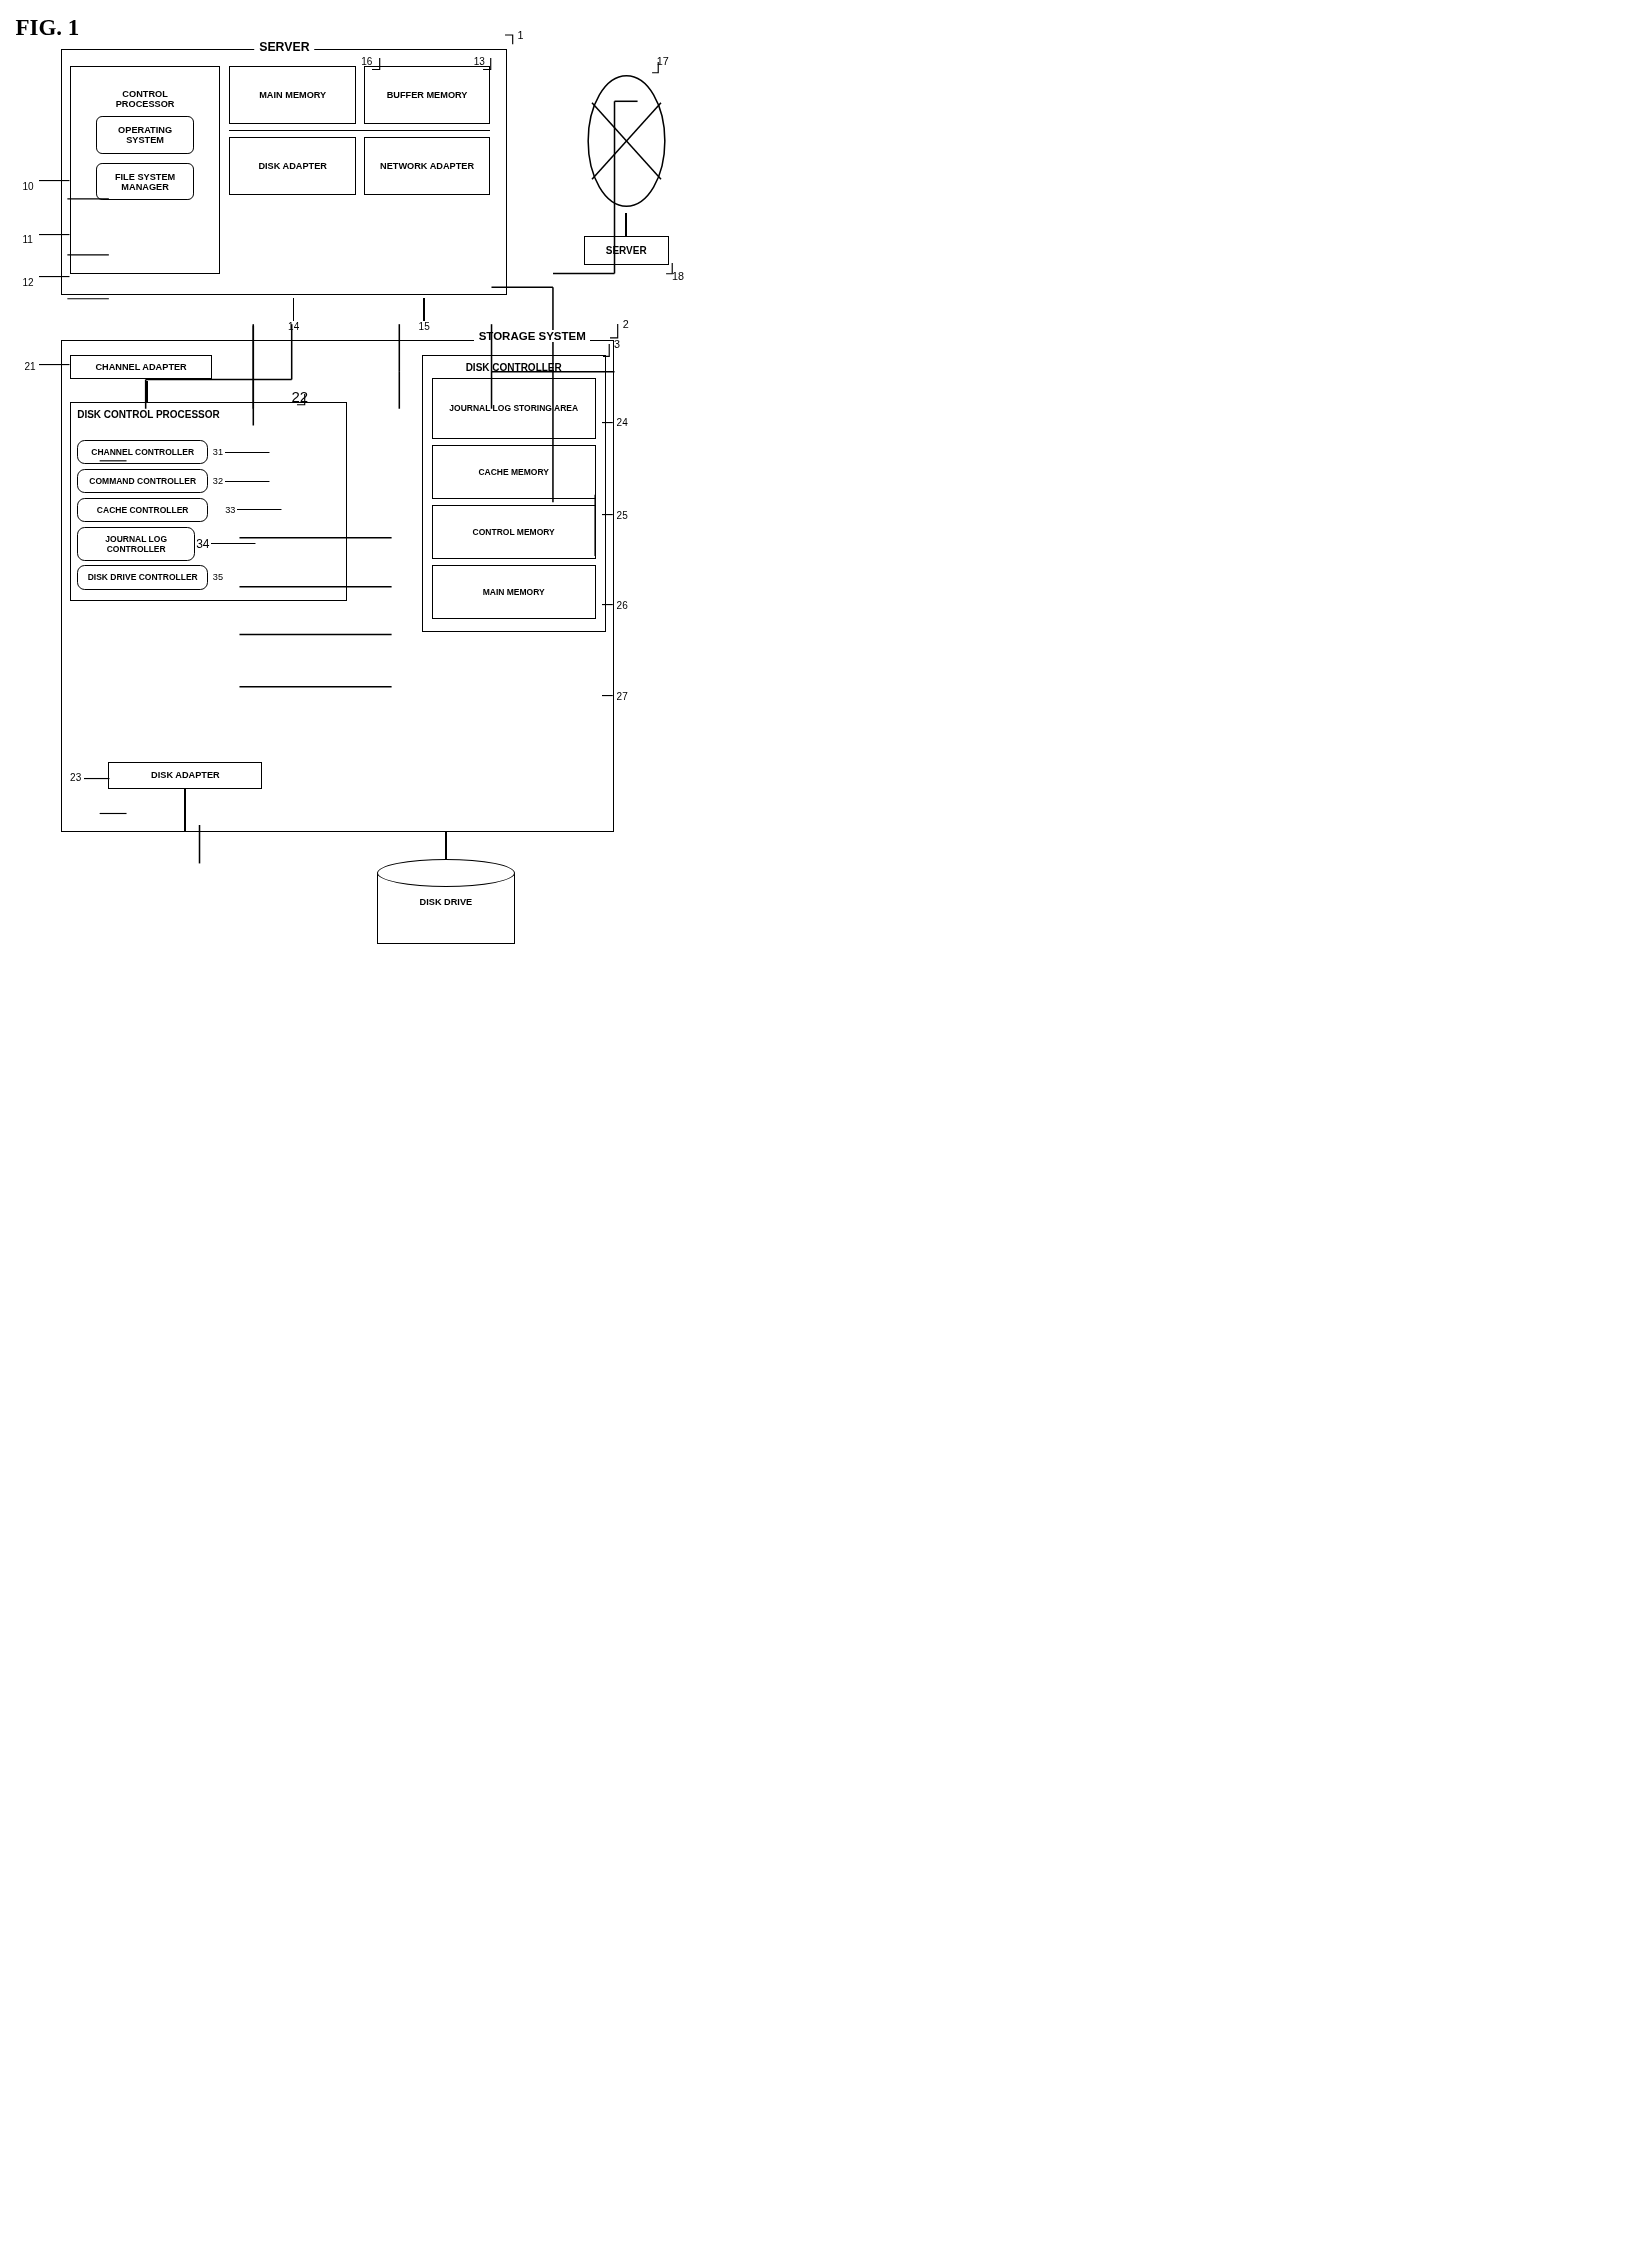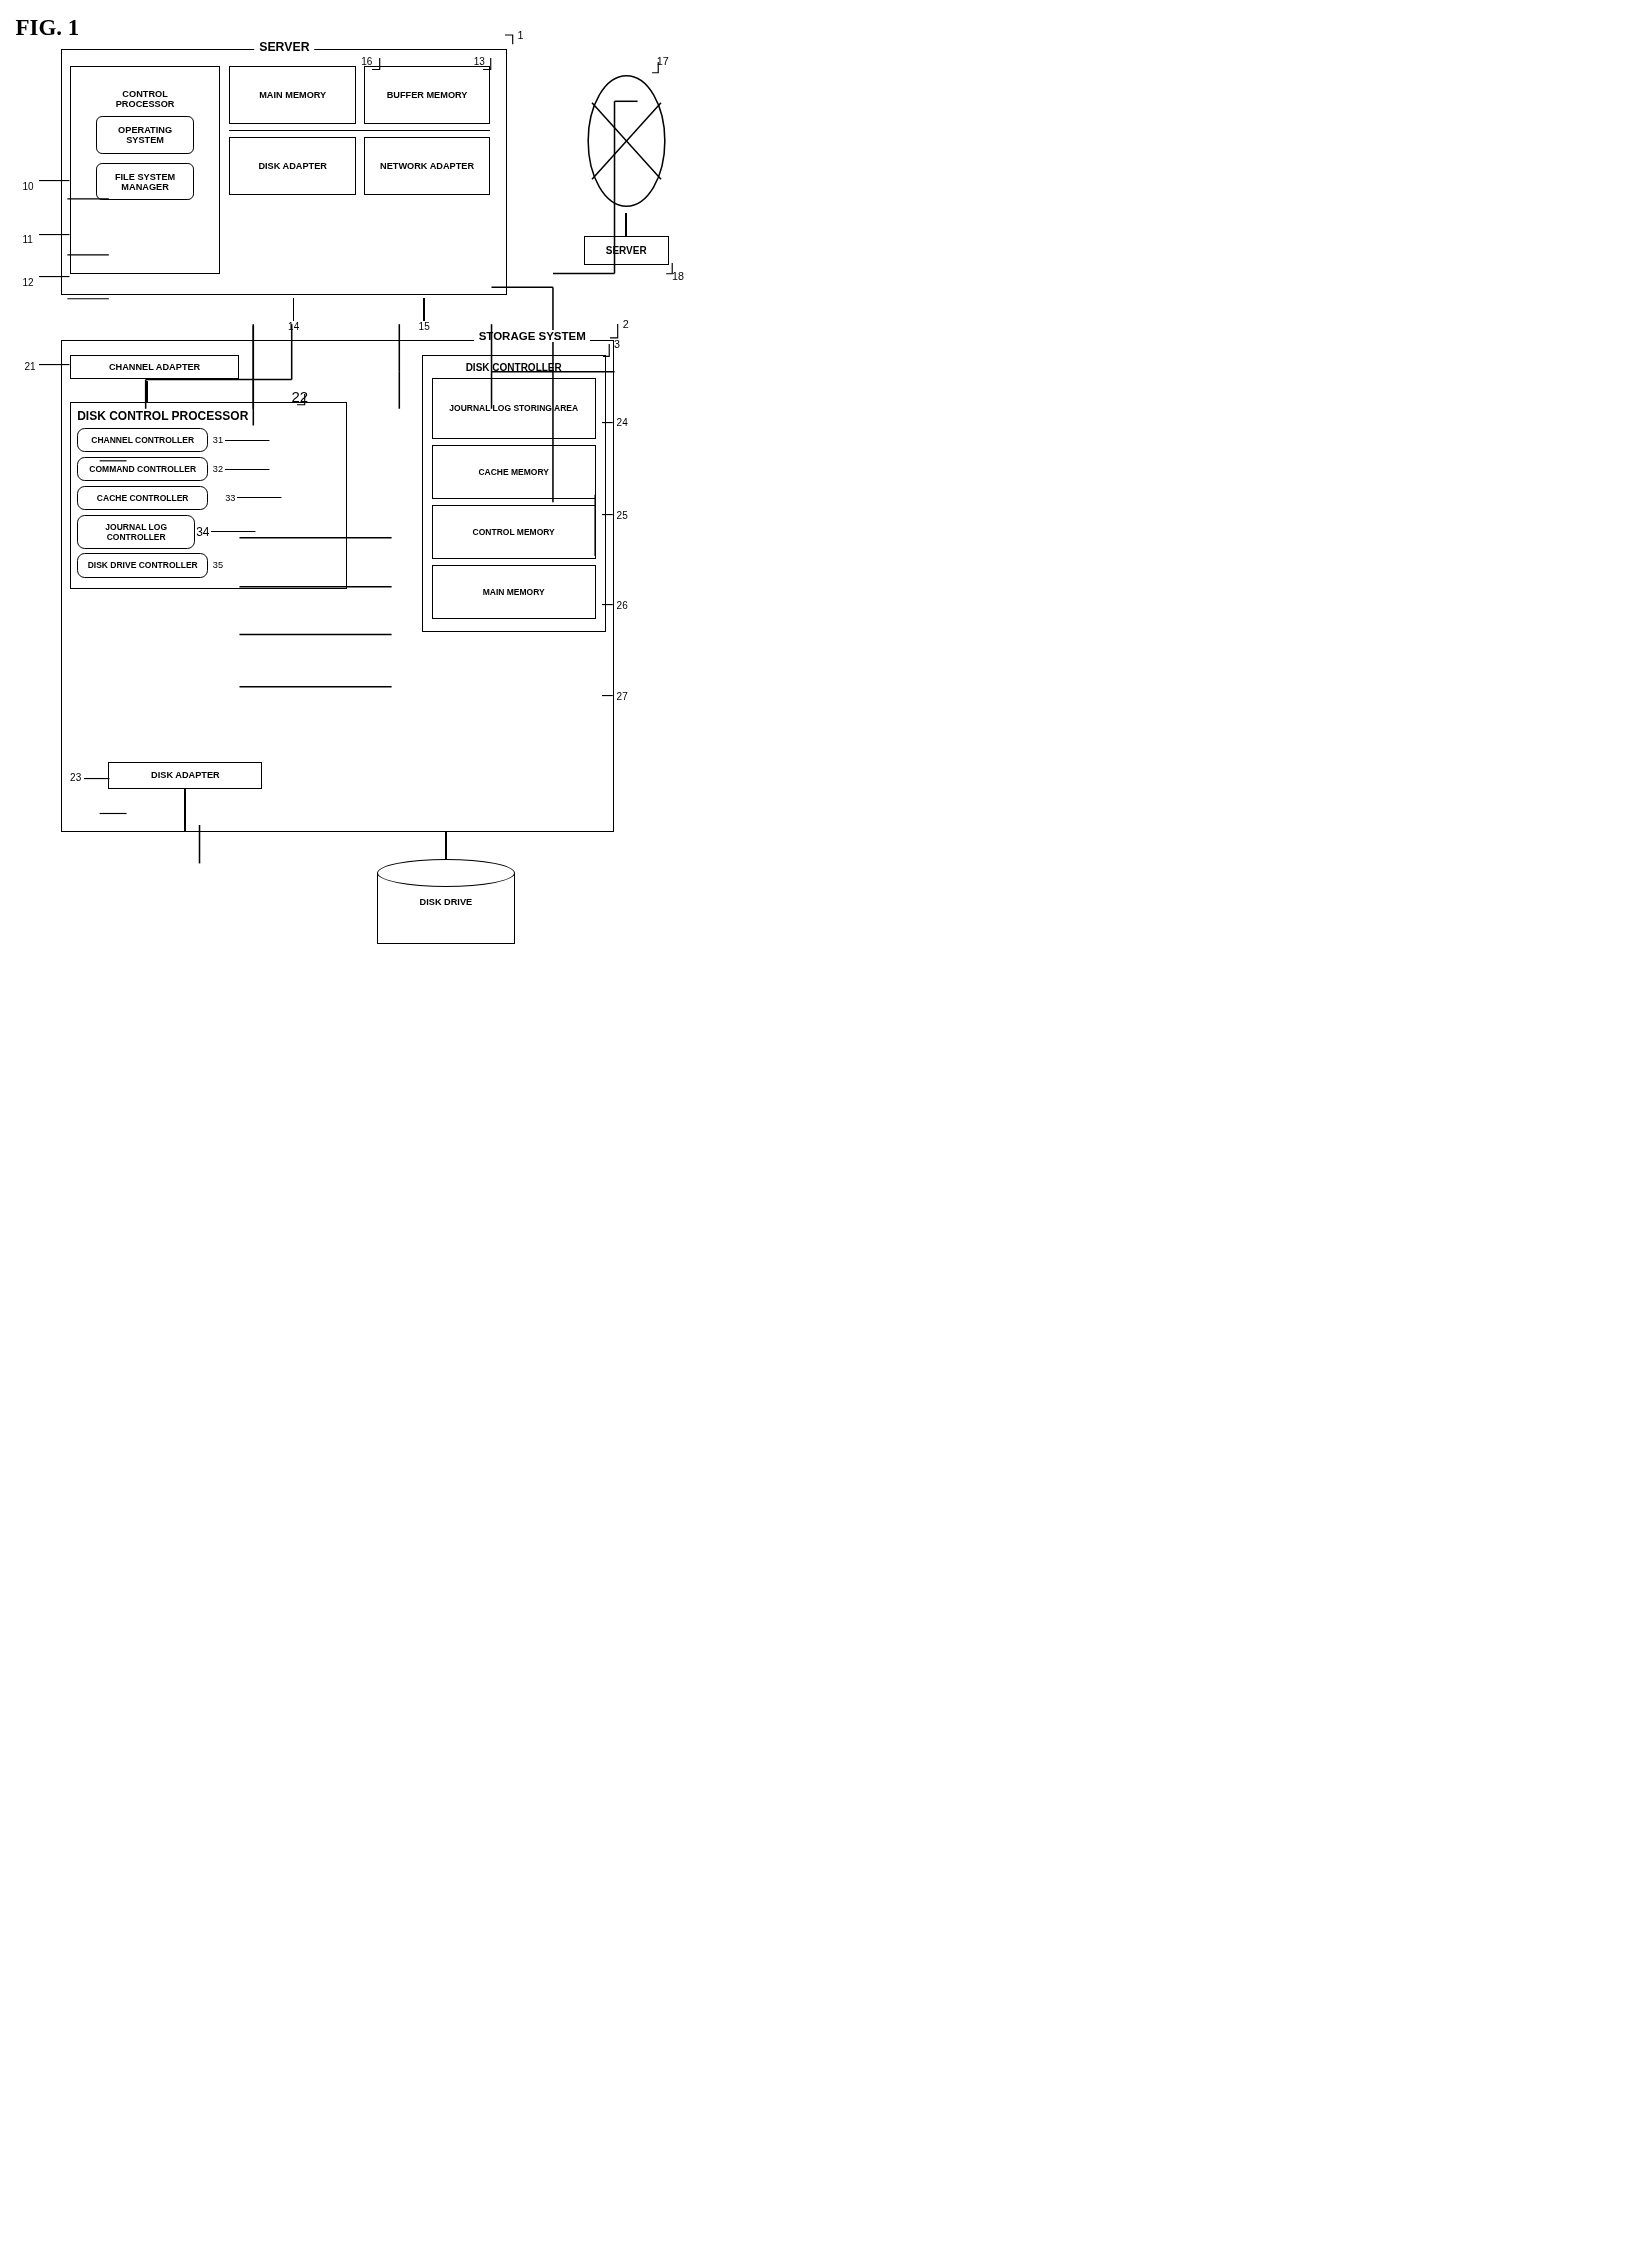--- a/index.html
+++ b/index.html
@@ -142,21 +142,21 @@
 
       <div style="position:absolute;top:-10.8px;right:23px;background:#fff;padding:0 4.6px;font-size:11.5px;font-weight:bold;">STORAGE SYSTEM</div>
 
       <div style="position:absolute;top:-23px;right:-15.4px;font-size:10.8px;">2</div>
       <svg style="position:absolute;top:-17px;right:-12.3px;width:15.4px;height:15.4px;overflow:visible;" viewBox="0 0 20 20" width="15.4" height="15.4">
         <path d="M0,18 L10,18 L10,0" fill="none" stroke="#000" stroke-width="1.5"></path>
       </svg>
 
       <div style="position:absolute;left:7.7px;top:61px;width:277px;border:1.5px solid #000;padding:6.1px;">
 
-        <div style="font-size:12px;font-weight:bold;margin-bottom:5px;text-align:left;">DISK CONTROL PROCESSOR</div>
+        <div style="font-size:10px;font-weight:bold;margin-bottom:20px;text-align:left;">DISK CONTROL PROCESSOR</div>
 
         <div style="position:absolute;top:-15.4px;right:38px;font-size:15px;">22</div>
         <svg style="position:absolute;top:-9.2px;right:34px;width:15.4px;height:12.3px;overflow:visible;" viewBox="0 0 20 16" width="15.4" height="12.3">
           <path d="M0,14 L10,14 L10,0" fill="none" stroke="#000" stroke-width="1.5"></path>
         </svg>
 
         <div style="display:flex;align-items:center;margin:4.6px 0;">
           <div style="border:1.5px solid #000;border-radius:7.7px;font-size:8.5px;font-weight:bold;text-align:center;padding:6.1px;width:131px;">CHANNEL CONTROLLER</div>
           <div style="margin-left:4.6px;font-size:9.2px;">31</div>
           <svg style="margin-left:1.5px;overflow:visible;" width="46" height="3.1" viewBox="0 0 60 4">
@@ -187,21 +187,21 @@
             <line x1="0" y1="2" x2="58" y2="2" stroke="#000" stroke-width="1.5"></line>
           </svg>
         </div>
 
         <div style="display:flex;align-items:center;margin:4.6px 0;">
           <div style="border:1.5px solid #000;border-radius:7.7px;font-size:8.5px;font-weight:bold;text-align:center;padding:6.1px;width:131px;">DISK DRIVE CONTROLLER</div>
           <div style="margin-left:4.6px;font-size:9.2px;">35</div>
         </div>
       </div>
 
-      <div style="position:absolute;left:7.7px;top:14px;border:1.5px solid #000;padding:6.1px 12.3px;font-size:9.2px;font-weight:bold;text-align:center;width:169px;">CHANNEL ADAPTER</div>
+      <div style="position:absolute;left:7.7px;top:14px;border:1.5px solid #000;padding:6.1px 12.3px;font-size:9.2px;font-weight:bold;text-align:center;width:142px;">CHANNEL ADAPTER</div>
 
       <div style="position:absolute;left:-38px;top:20px;font-size:10px;">21</div>
       <svg style="position:absolute;left:-23px;top:21.5px;width:32px;height:3.1px;overflow:visible;" viewBox="0 0 42 4" width="32" height="3.1">
         <line x1="0" y1="2" x2="40" y2="2" stroke="#000" stroke-width="1.5"></line>
       </svg>
 
       <div style="position:absolute;right:7.7px;top:14px;border:1.5px solid #000;width:184px;padding:6.1px;">
 
         <div style="text-align:center;font-size:10px;font-weight:bold;margin-bottom:4.6px;">DISK CONTROLLER</div>
 

